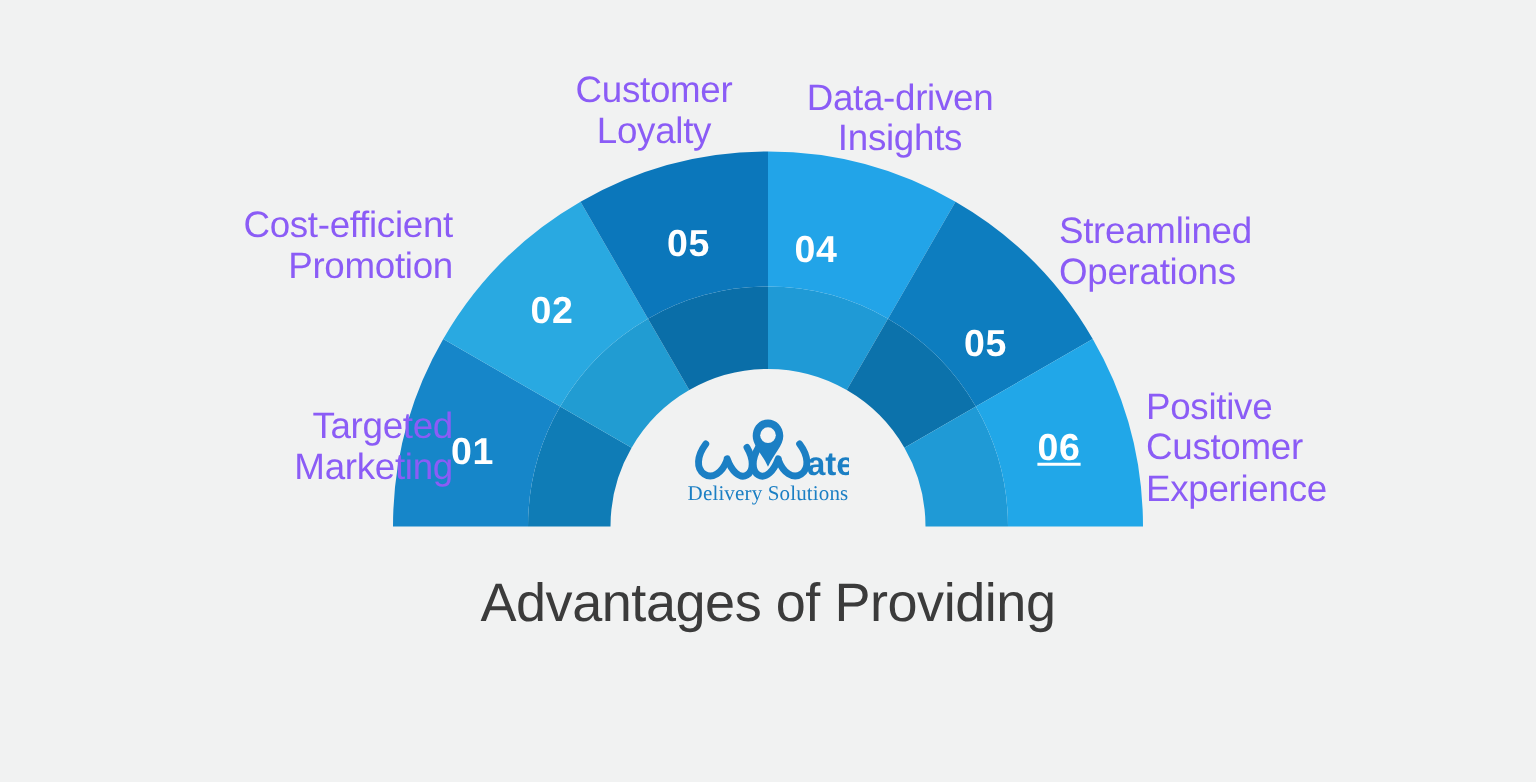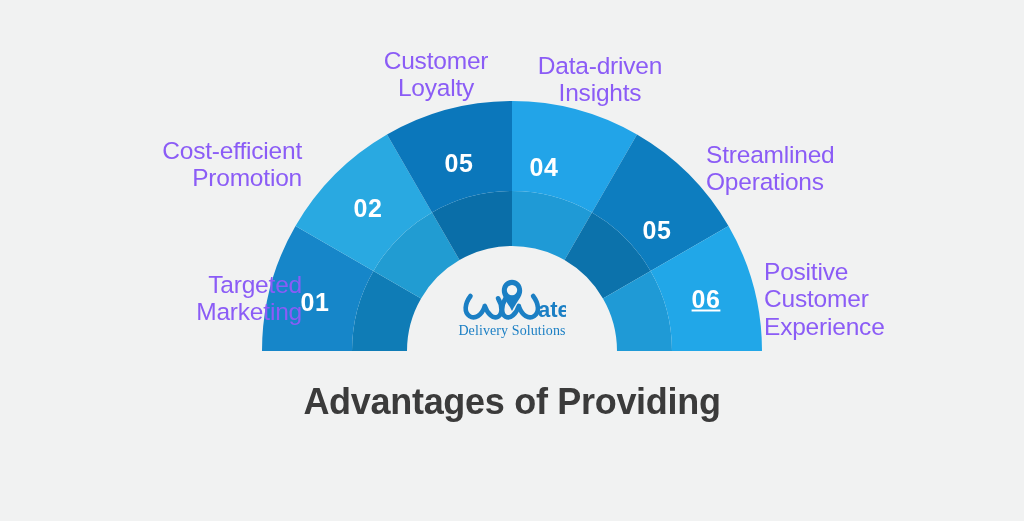--- a/index.html
+++ b/index.html
@@ -84,21 +84,21 @@
 
   
   #headline {
     position: absolute;
     left: 0;
     top: 378px;
     width: 1024px;
     text-align: center;
     color: #3b3b3b;
     font-family: "Liberation Sans", sans-serif;
-    font-weight: bold;
+    font-weight: normal;
     font-size: 36px;
     line-height: 1.32;
     letter-spacing: -0.3px;
   }
   #headline .line { display: block; }
 </style>
 </head>
 <body>
 
 <div id="stage">

